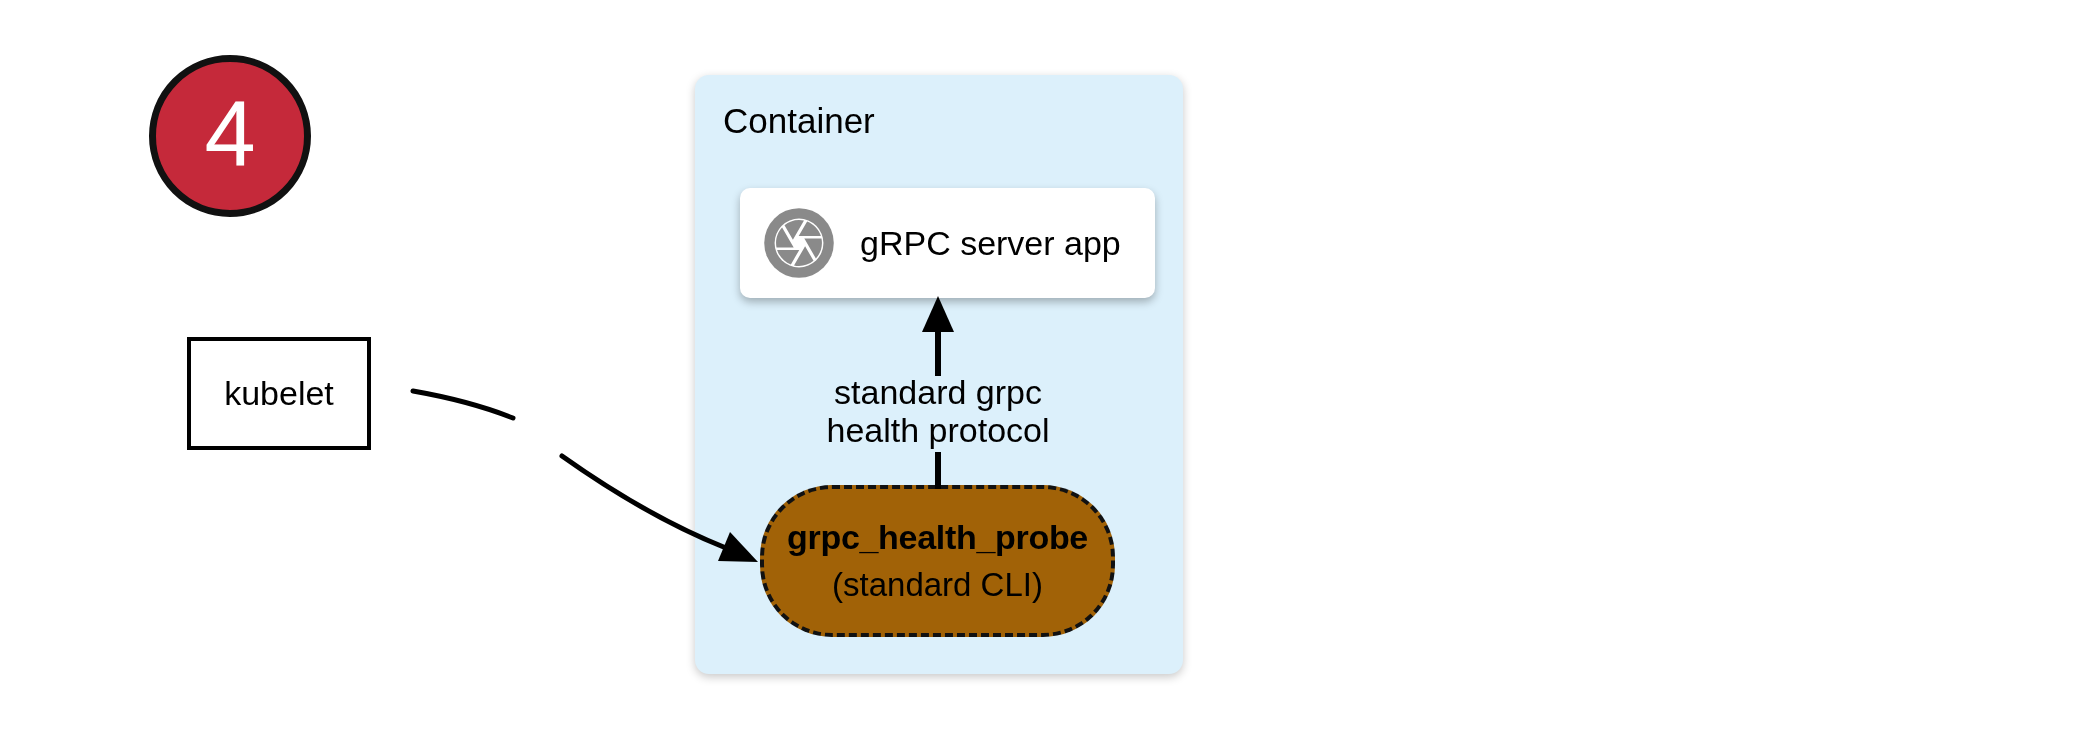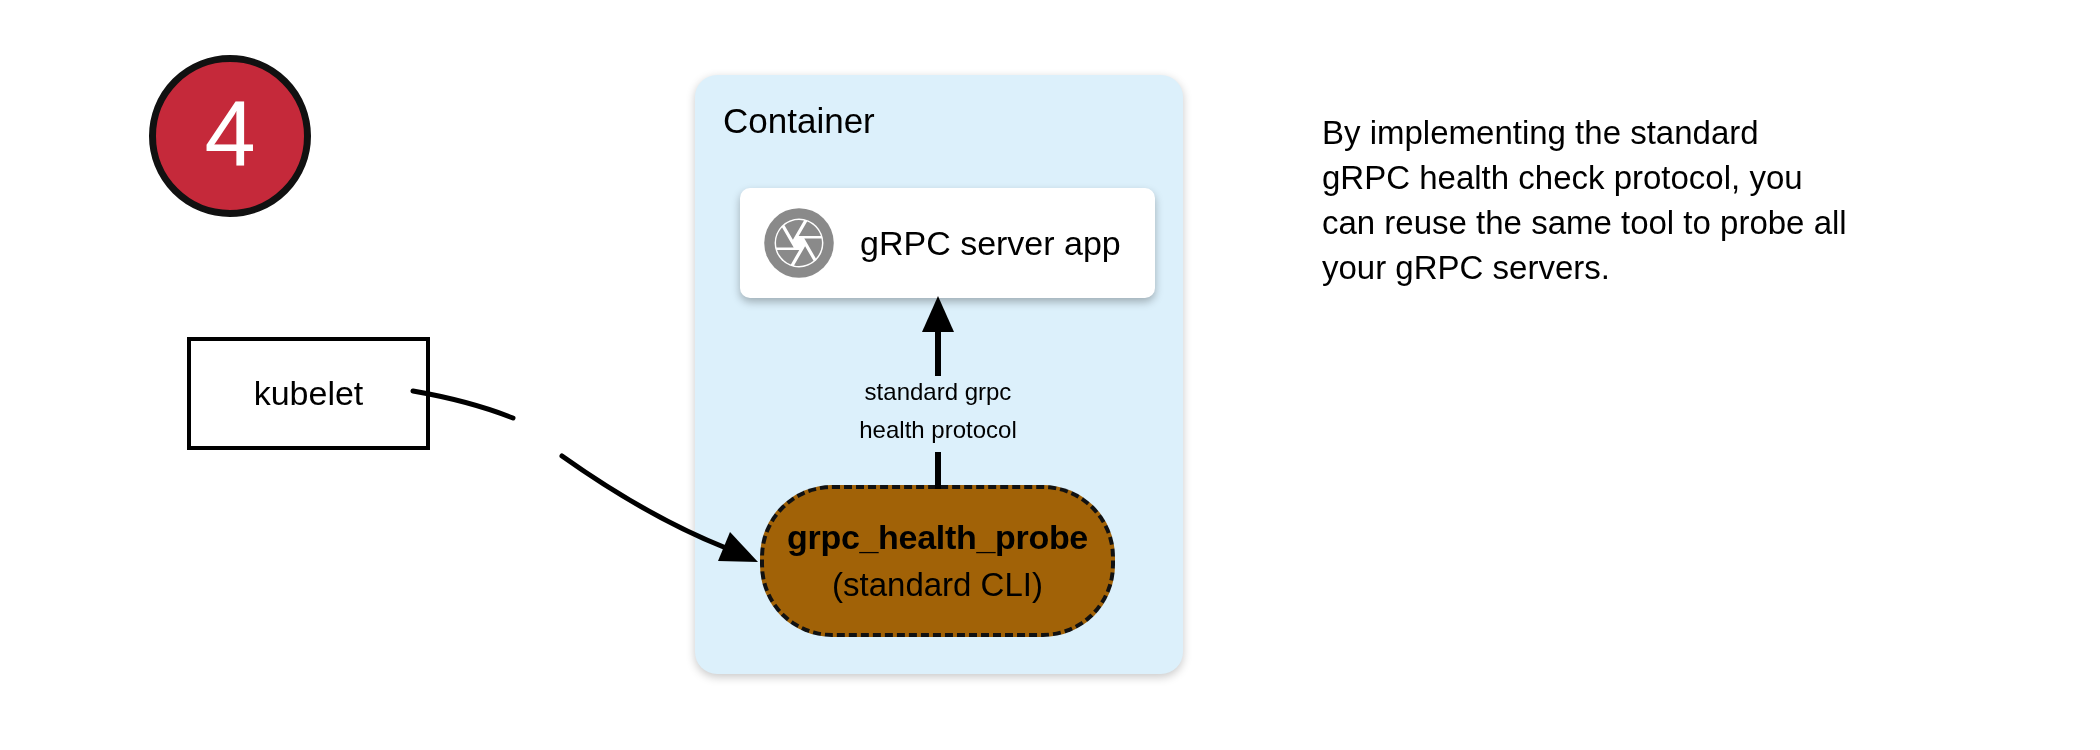--- a/index.html
+++ b/index.html
@@ -10,58 +10,58 @@
   
   .badge {
     position: absolute; left: 149px; top: 55px; width: 162px; height: 162px;
     border-radius: 50%; background: #C5293A; border: 7px solid #111;
     display: flex; align-items: center; justify-content: center;
   }
   .badge span { color: #fff; font-size: 92px; line-height: 1; padding-bottom: 6px; }
 
   
   .kubelet {
-    position: absolute; left: 187px; top: 337px; width: 243px; height: 113px;
+    position: absolute; left: 187px; top: 337px; width: 184px; height: 113px;
     background: #fff; border: 4px solid #000;
     display: flex; align-items: center; justify-content: center;
     font-size: 34px;
   }
 
   
   .exec-label {
     position: absolute; left: 455px; top: 418px;
     font-size: 34px; white-space: pre;
   }
   .exec-label b { font-weight: bold; }
 
   
   .containerbox {
     position: absolute; left: 695px; top: 75px; width: 488px; height: 599px;
-    background: #DCF0FB; border-radius: 22px;
+    background: #DCF0FB; border-radius: 14px;
     box-shadow: 0 3px 10px rgba(0,0,0,0.22);
   }
   .container-title {
     position: absolute; left: 28px; top: 26px;
     font-size: 35px;
   }
 
   
   .server-box {
     position: absolute; left: 36px; top: 113px; width: 415px; height: 110px;
     background: #ffffff; border-radius: 10px;
     box-shadow: 0 4px 9px rgba(0,0,0,0.28);
     display: flex; align-items: center; gap: 24px; padding-left: 22px; margin-left: 9px;
   }
   .server-box .label { font-size: 34px; }
   .shutter { width: 74px; height: 74px; flex: 0 0 74px; }
 
   
   .protocol-label {
     position: absolute; left: 43px; top: 298px; width: 400px;
-    text-align: center; font-size: 24px; line-height: 38px;
+    text-align: center; font-size: 34px; line-height: 38px;
     white-space: pre-line;
   }
 
   
   .pill {
     position: absolute; left: 65px; top: 410px; width: 355px; height: 152px;
     background: #a16207; border: 4px dashed #111; border-radius: 72px;
     display: flex; flex-direction: column; align-items: center; justify-content: center;
   }
   .pill .title { font-size: 34px; font-weight: bold; letter-spacing: -0.3px; }
@@ -109,24 +109,20 @@
 
     <div class="protocol-label">standard grpc
 health protocol</div>
 
     <div class="pill">
       <div class="title">grpc_health_probe</div>
       <div class="subtitle">(standard CLI)</div>
     </div>
   </div>
 
-  <div class="caption">By implementing the standard
-gRPC health check protocol, you
-can reuse the same tool to probe all
-your gRPC servers.</div>
 
   <svg class="arrows" viewBox="0 0 2100 750" aria-hidden="true">
 
     <g>
       <line x1="938" y1="452" x2="938" y2="489" stroke="#000" stroke-width="6"></line>
       <line x1="938" y1="326" x2="938" y2="376" stroke="#000" stroke-width="6"></line>
       <polygon points="938,296 922,332 954,332" fill="#000"></polygon>
     </g>
 
     <g>

